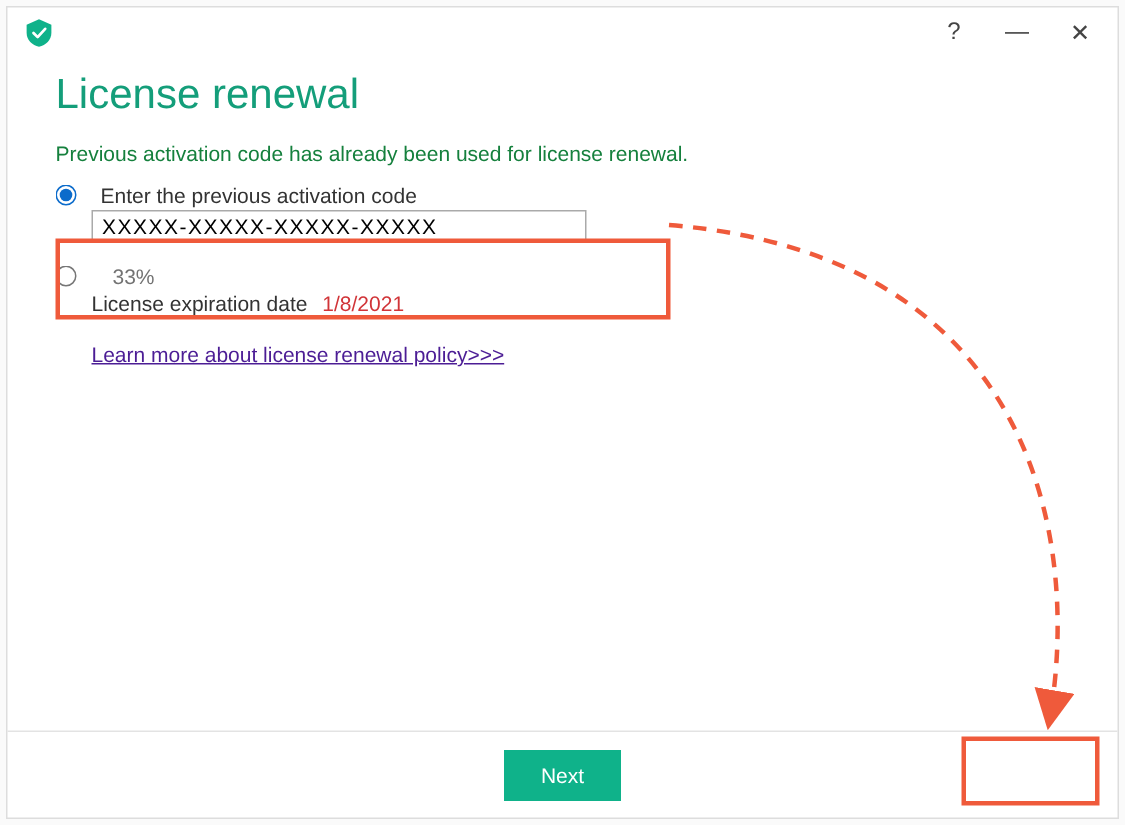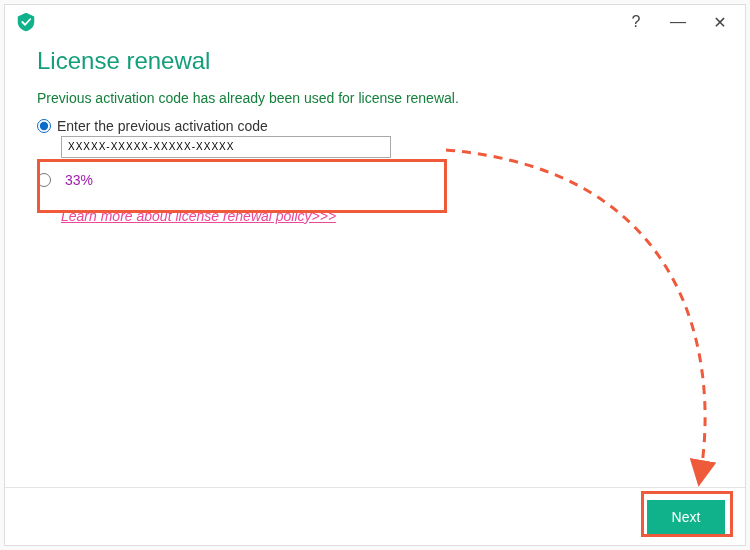--- a/index.html
+++ b/index.html
@@ -40,70 +40,69 @@
     font-size: 16px; color: #444;
   }
   .content {
     flex: 1;
     padding: 8px 32px 0 32px;
     position: relative;
   }
   h1.page-title {
     margin: 0 0 14px 0;
     font-weight: 400;
-    font-size: 24px;
+    font-size: 28px;
     color: #149e7a;
   }
   .error-msg {
     color: #15803d;
     line-height: 1.35;
     margin-bottom: 8px;
   }
   .option-block { margin-bottom: 12px; }
   .radio-row {
-    display: flex; align-items: center; gap: 6px;
+    display: flex; align-items: center; gap: 16px;
     padding: 2px 0;
   }
   .radio-row input[type=radio]{
     accent-color: #0b6bcb;
     width: 14px; height: 14px;
     margin: 0;
   }
   .sub-row { padding-left: 24px; }
   .code-input {
     width: 330px;
     height: 22px;
     border: 1px solid #aaa;
     padding: 1px 6px;
     font-family: inherit;
-    font-size: 10px;
+    font-size: 14px;
     letter-spacing: 1px;
   }
-  .pct { color: #a21caf; margin-left: 8px; }
+  .pct { color: #737373; margin-left: 8px; }
   .exp-row { padding-left: 24px; }
   .exp-date { color: #d13438; margin-left: 6px; }
   .link-row { padding-left: 24px; margin-top: 18px; }
   .link {
-    color: #ec4899;
+    color: #4c1d95;
     text-decoration: underline;
-    font-style: italic;
   }
   .highlight-box-1 {
     position: absolute;
     left: 32px; top: 120px;
     width: 410px; height: 54px;
     border: 3px solid #ef5a3b;
     pointer-events: none;
   }
   .footer {
     height: 58px;
     border-top: 1px solid #e3e3e3;
     display: flex;
     align-items: center;
-    justify-content: flex-end;
+    justify-content: center;
     padding: 0 20px;
     position: relative;
   }
   .next-btn {
     background: #0fb28a;
     color: #fff;
     border: none;
     min-width: 78px;
     height: 34px;
     font-size: 14px;
@@ -158,20 +157,24 @@
       <div class="sub-row">
         <input class="code-input" type="text" placeholder="XXXXX-XXXXX-XXXXX-XXXXX" value="XXXXX-XXXXX-XXXXX-XXXXX" style="">
       </div>
     </div>
 
     <div class="option-block">
       <label class="radio-row">
         <input type="radio" name="opt" style="">
         <span class="pct">33%</span>
       </label>
+      <div class="exp-row">
+        <span>License expiration date</span>
+        <span class="exp-date">1/8/2021</span>
+      </div>
       <div class="link-row">
         <a href="#" class="link">Learn more about license renewal policy&gt;&gt;&gt;</a>
       </div>
     </div>
 
     <div class="highlight-box-1"></div>
   </div>
 
   <div class="footer">
     <button class="next-btn">Next</button>

